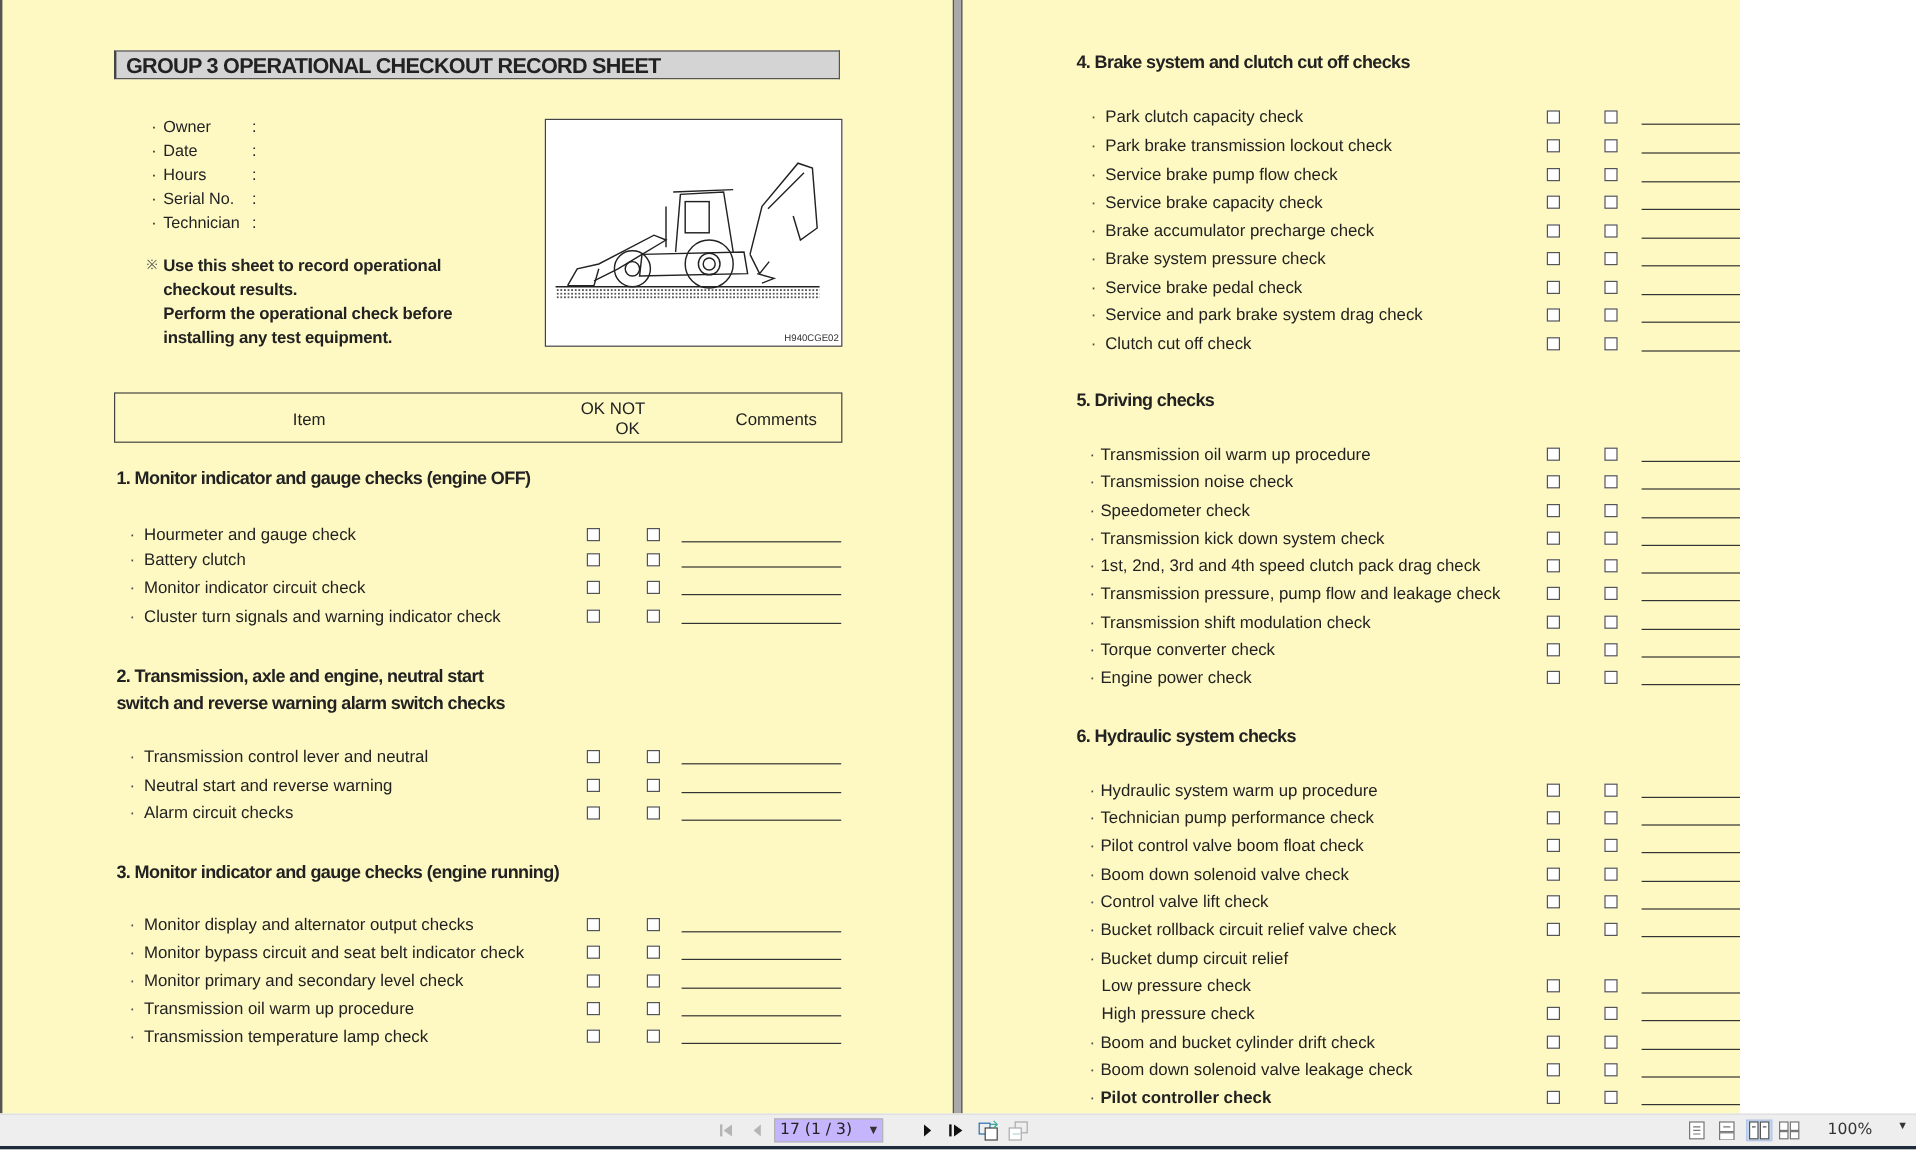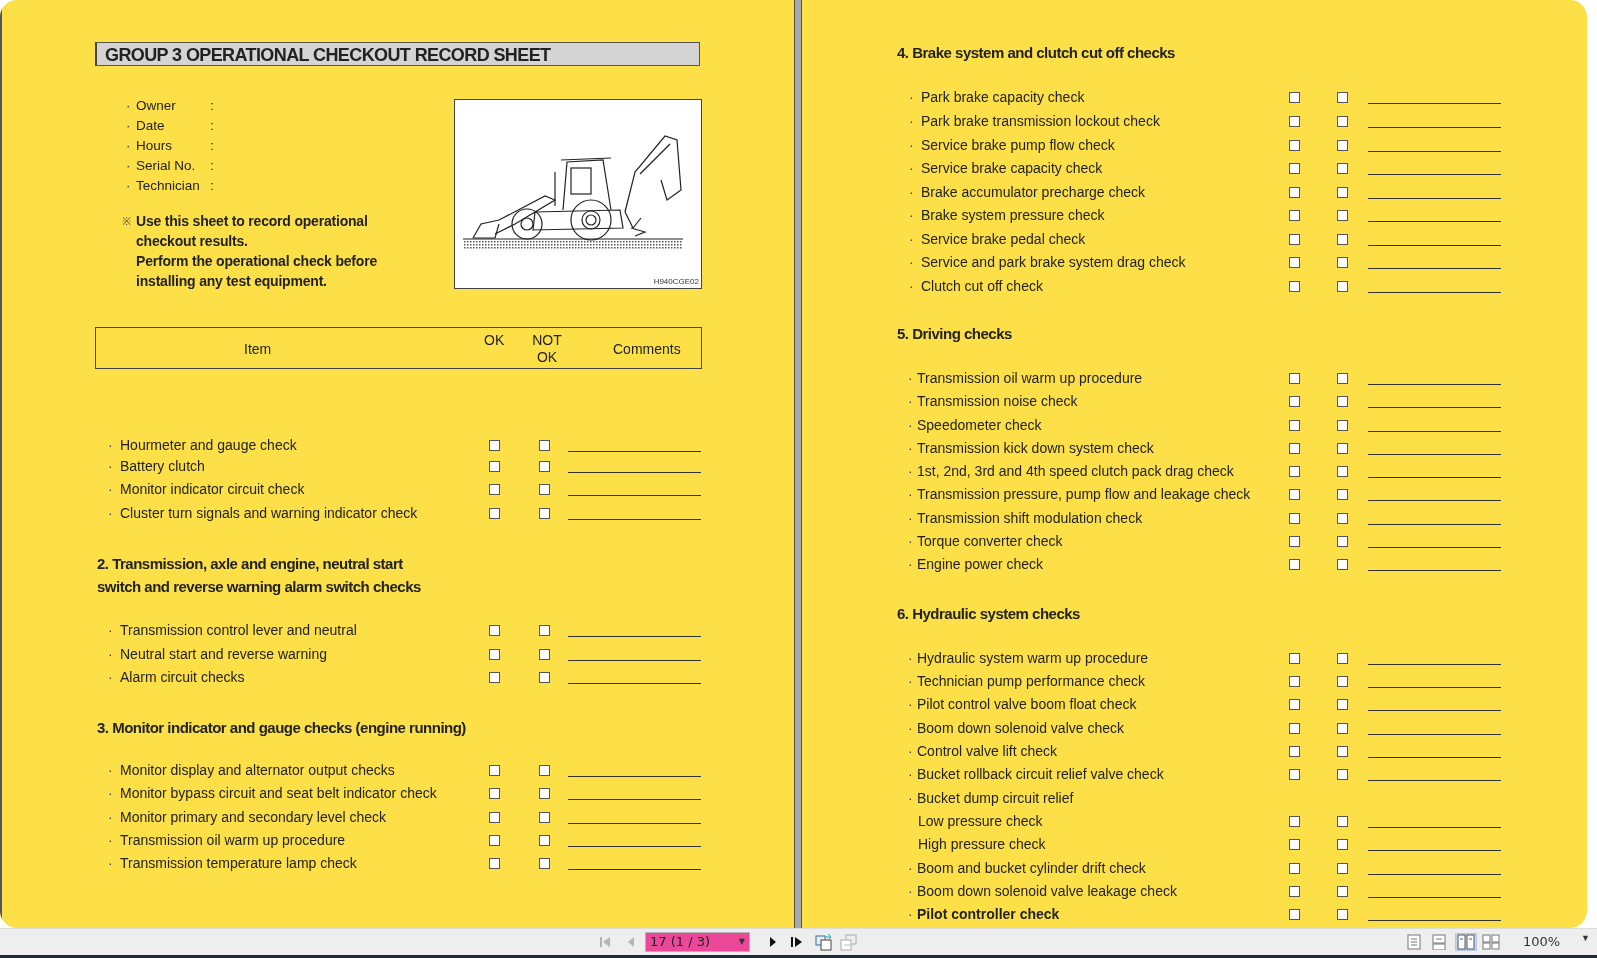--- a/index.html
+++ b/index.html
@@ -1,19 +1,19 @@
 <!DOCTYPE html>
 <html><head>
   <meta charset="utf-8">
   <style>
     * { box-sizing: border-box; margin: 0; padding: 0; }
     html, body { width: 1597px; height: 958px; overflow: hidden; background: #ffffff; }
     body { position: relative; font-family: "Liberation Sans", sans-serif; color: #222; }
 
-    .viewer { position: absolute; left: 0; top: 0; width: 1587px; height: 928px; background: #fde047; overflow: hidden; border-radius: 17px; }
+    .viewer { position: absolute; left: 0; top: 0; width: 1450px; height: 928px; background: #fef9c3; overflow: hidden; }
     .left-edge { position: absolute; left: 0; top: 0; width: 2px; height: 928px; background: #555; }
     .divider { position: absolute; left: 794px; top: 0; width: 8px; height: 928px; background: #a9a9a9; border-left: 1px solid #555; border-right: 1px solid #555; }
     .right-edge { position: absolute; left: 1595px; top: 0; width: 2px; height: 928px; background: #666; }
 
     .page { position: absolute; top: 0; height: 928px; }
     .page-left { left: 2px; width: 792px; }
     .page-right { left: 802px; width: 793px; }
 
     .title-box { position: absolute; left: 93px; top: 42px; width: 605px; height: 24px; background: #d4d4d4; border: 1px solid #555; border-left: 2px solid #444; }
     .title-box span { position: absolute; left: 8px; top: 2px; font-size: 18px; font-weight: bold; letter-spacing: -0.6px; color: #222; white-space: nowrap; }
@@ -29,35 +29,35 @@
     .note .txt { margin-left: 14px; white-space: pre-line; width: 280px; }
 
     .figure { position: absolute; left: 452px; top: 99px; width: 248px; height: 190px; border: 1px solid #444; background: #fff; }
     .figure svg { position: absolute; left: 0; top: 0; }
     .fig-code { position: absolute; right: 2px; bottom: 2px; font-size: 8px; color: #333; }
 
     .table-head { position: absolute; left: 93px; top: 327px; width: 607px; height: 42px; border: 1px solid #444; font-size: 14px; }
     .th { position: absolute; color: #222; }
     .th-item { left: 148px; top: 13px; }
     .th-ok { left: 388px; top: 4px; }
-    .th-notok { left: 436px; top: 4px; line-height: 17px; text-align: center; width: 30px; white-space: pre-line; }
+    .th-notok { left: 412px; top: 4px; line-height: 17px; text-align: center; width: 30px; white-space: pre-line; }
     .th-comments { left: 517px; top: 13px; }
 
     .section-title { position: absolute; font-size: 15px; font-weight: bold; letter-spacing: -0.5px; color: #222; white-space: pre-line; line-height: 23px; }
 
     .row { position: absolute; height: 18px; font-size: 14px; white-space: nowrap; }
     .row .dot { position: absolute; left: 0; top: 0; color: #444; }
     .row .label { position: absolute; top: 0; color: #222; }
     .cb { position: absolute; top: 3px; width: 11px; height: 11px; border: 1px solid #555; background: #fff; }
     .line { position: absolute; top: 14px; height: 1px; background: #333; }
 
     .toolbar { position: absolute; left: 0; top: 928px; width: 1597px; height: 27px; background: #eeeeee; border-top: 1px solid #dcdcdc; }
     .bottom-strip { position: absolute; left: 0; top: 955px; width: 1597px; height: 3px; background: #1f2b3a; }
     .tb-btn { position: absolute; top: 4px; width: 18px; height: 18px; display: flex; align-items: center; justify-content: center; }
-    .page-select { position: absolute; left: 645px; top: 3px; width: 105px; height: 20px; background: #ec4899; border: 1px solid #b4b4b4; font-size: 13px; padding-left: 4px; line-height: 18px; font-family: "DejaVu Sans", sans-serif; color: #222; }
+    .page-select { position: absolute; left: 645px; top: 3px; width: 91px; height: 20px; background: #c4b5fd; border: 1px solid #b4b4b4; font-size: 13px; padding-left: 4px; line-height: 18px; font-family: "DejaVu Sans", sans-serif; color: #222; }
     .page-select .arrow { position: absolute; right: 4px; top: 0; font-size: 8px; color: #333; }
     .zoom-val { position: absolute; left: 1523px; top: 5px; font-size: 13px; font-family: "DejaVu Sans", sans-serif; color: #333; }
     .zoom-dd { position: absolute; left: 1581px; top: 4px; font-size: 9px; color: #333; }
     .view-active { background: #c7d8ee; border: 1px solid #b3c8e6; }
   </style>
 </head>
 <body>
 
 <div class="viewer">
   <div class="left-edge"></div>
@@ -142,20 +142,21 @@
     </div>
 
     <div class="table-head">
       <span class="th th-item">Item</span>
       <span class="th th-ok">OK</span>
       <span class="th th-notok">NOT
 OK</span>
       <span class="th th-comments">Comments</span>
     </div>
 
+    <div class="section-title" style="left:95px; top:387px;">1. Monitor indicator and gauge checks (engine OFF)</div>
     <div class="section-title" style="left:95px; top:552px;">2. Transmission, axle and engine, neutral start
    switch and reverse warning alarm switch checks</div>
     <div class="section-title" style="left:95px; top:716px;">3. Monitor indicator and gauge checks (engine running)</div>
 
     <div id="left-rows">
         <div class="row" style="left: 0px; top: 437px; width: 790px;">
           <span class="dot" style="left: 106px;">·</span>
           <span class="label" style="left: 118px;">Hourmeter and gauge check</span>
           <span class="cb" style="left: 487px;"></span>
           <span class="cb" style="left: 537px;"></span>
@@ -243,21 +244,21 @@
 
   <div class="divider"></div>
 
   <div class="page page-right">
     <div class="section-title" style="left:95px; top:41px;">4. Brake system and clutch cut off checks</div>
     <div class="section-title" style="left:95px; top:322px;">5. Driving checks</div>
     <div class="section-title" style="left:95px; top:602px;">6. Hydraulic system checks</div>
     <div id="right-rows">
         <div class="row" style="left: 0px; top: 89px; width: 790px;">
           <span class="dot" style="left: 107px;">·</span>
-          <span class="label" style="left: 119px;">Park brake capacity check</span>
+          <span class="label" style="left: 119px;">Park clutch capacity check</span>
           <span class="cb" style="left: 487px;"></span>
           <span class="cb" style="left: 535px;"></span>
           <span class="line" style="left: 566px; width: 133px;"></span>
         </div>
         <div class="row" style="left: 0px; top: 113px; width: 790px;">
           <span class="dot" style="left: 107px;">·</span>
           <span class="label" style="left: 119px;">Park brake transmission lockout check</span>
           <span class="cb" style="left: 487px;"></span>
           <span class="cb" style="left: 535px;"></span>
           <span class="line" style="left: 566px; width: 133px;"></span>

